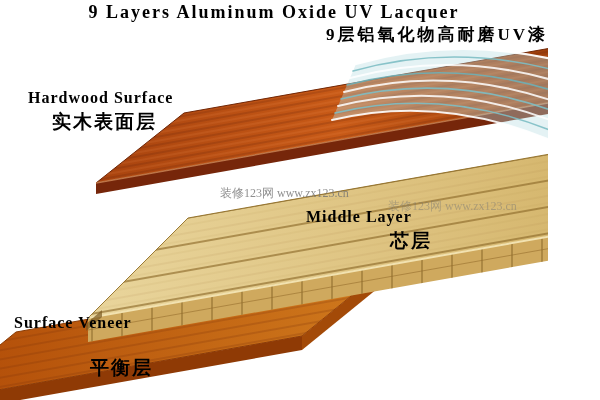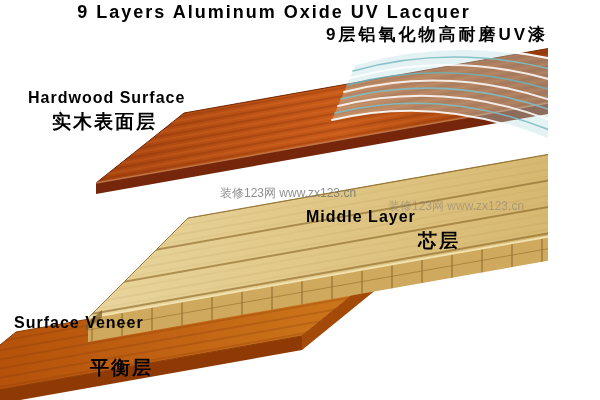--- a/index.html
+++ b/index.html
@@ -1,29 +1,29 @@
 <!DOCTYPE html>
 <html><head>
 <meta charset="utf-8">
 <style>
   html,body{margin:0;padding:0;background:#fff;}
   .stage{
     position:relative;width:548px;height:400px;background:#ffffff;overflow:hidden;
-    font-family:Liberation Sans, sans-serif;
+    font-family:Liberation Serif, serif;
   }
   .stage svg{position:absolute;left:0;top:0;}
   .lbl{
     position:absolute;font-weight:bold;color:#000;white-space:nowrap;line-height:1.1;
   }
   .title-en{top:3px;left:0;right:0;text-align:center;font-size:18px;letter-spacing:2px;}
   .title-zh{top:26px;left:0;right:0;text-align:right;font-size:17px;letter-spacing:3px;}
   .hardwood-en{left:28px;top:89px;font-size:16px;letter-spacing:1px;}
   .hardwood-zh{left:52px;top:112px;font-size:19px;letter-spacing:2px;}
   .middle-en{left:306px;top:208px;font-size:16px;letter-spacing:1px;text-align:center;}
-  .middle-zh{left:390px;top:231px;font-size:19px;letter-spacing:2px;margin-left:28px;}
+  .middle-zh{left:390px;top:231px;font-size:19px;letter-spacing:2px;}
   .balance-en{left:14px;top:314px;font-size:16px;letter-spacing:1px;}
   .balance-zh{left:90px;top:338px;font-size:19px;letter-spacing:2px;margin-top:20px;}
   .caption{left:297px;top:360px;font-size:21px;letter-spacing:6px;}
   .wm{position:absolute;font-weight:normal;font-size:12px;color:#737373;white-space:nowrap;}
   .wm1{left:220px;top:185px;opacity:.8;}
   .wm2{left:388px;top:198px;opacity:.45;}
 </style>
 </head>
 <body>
 

